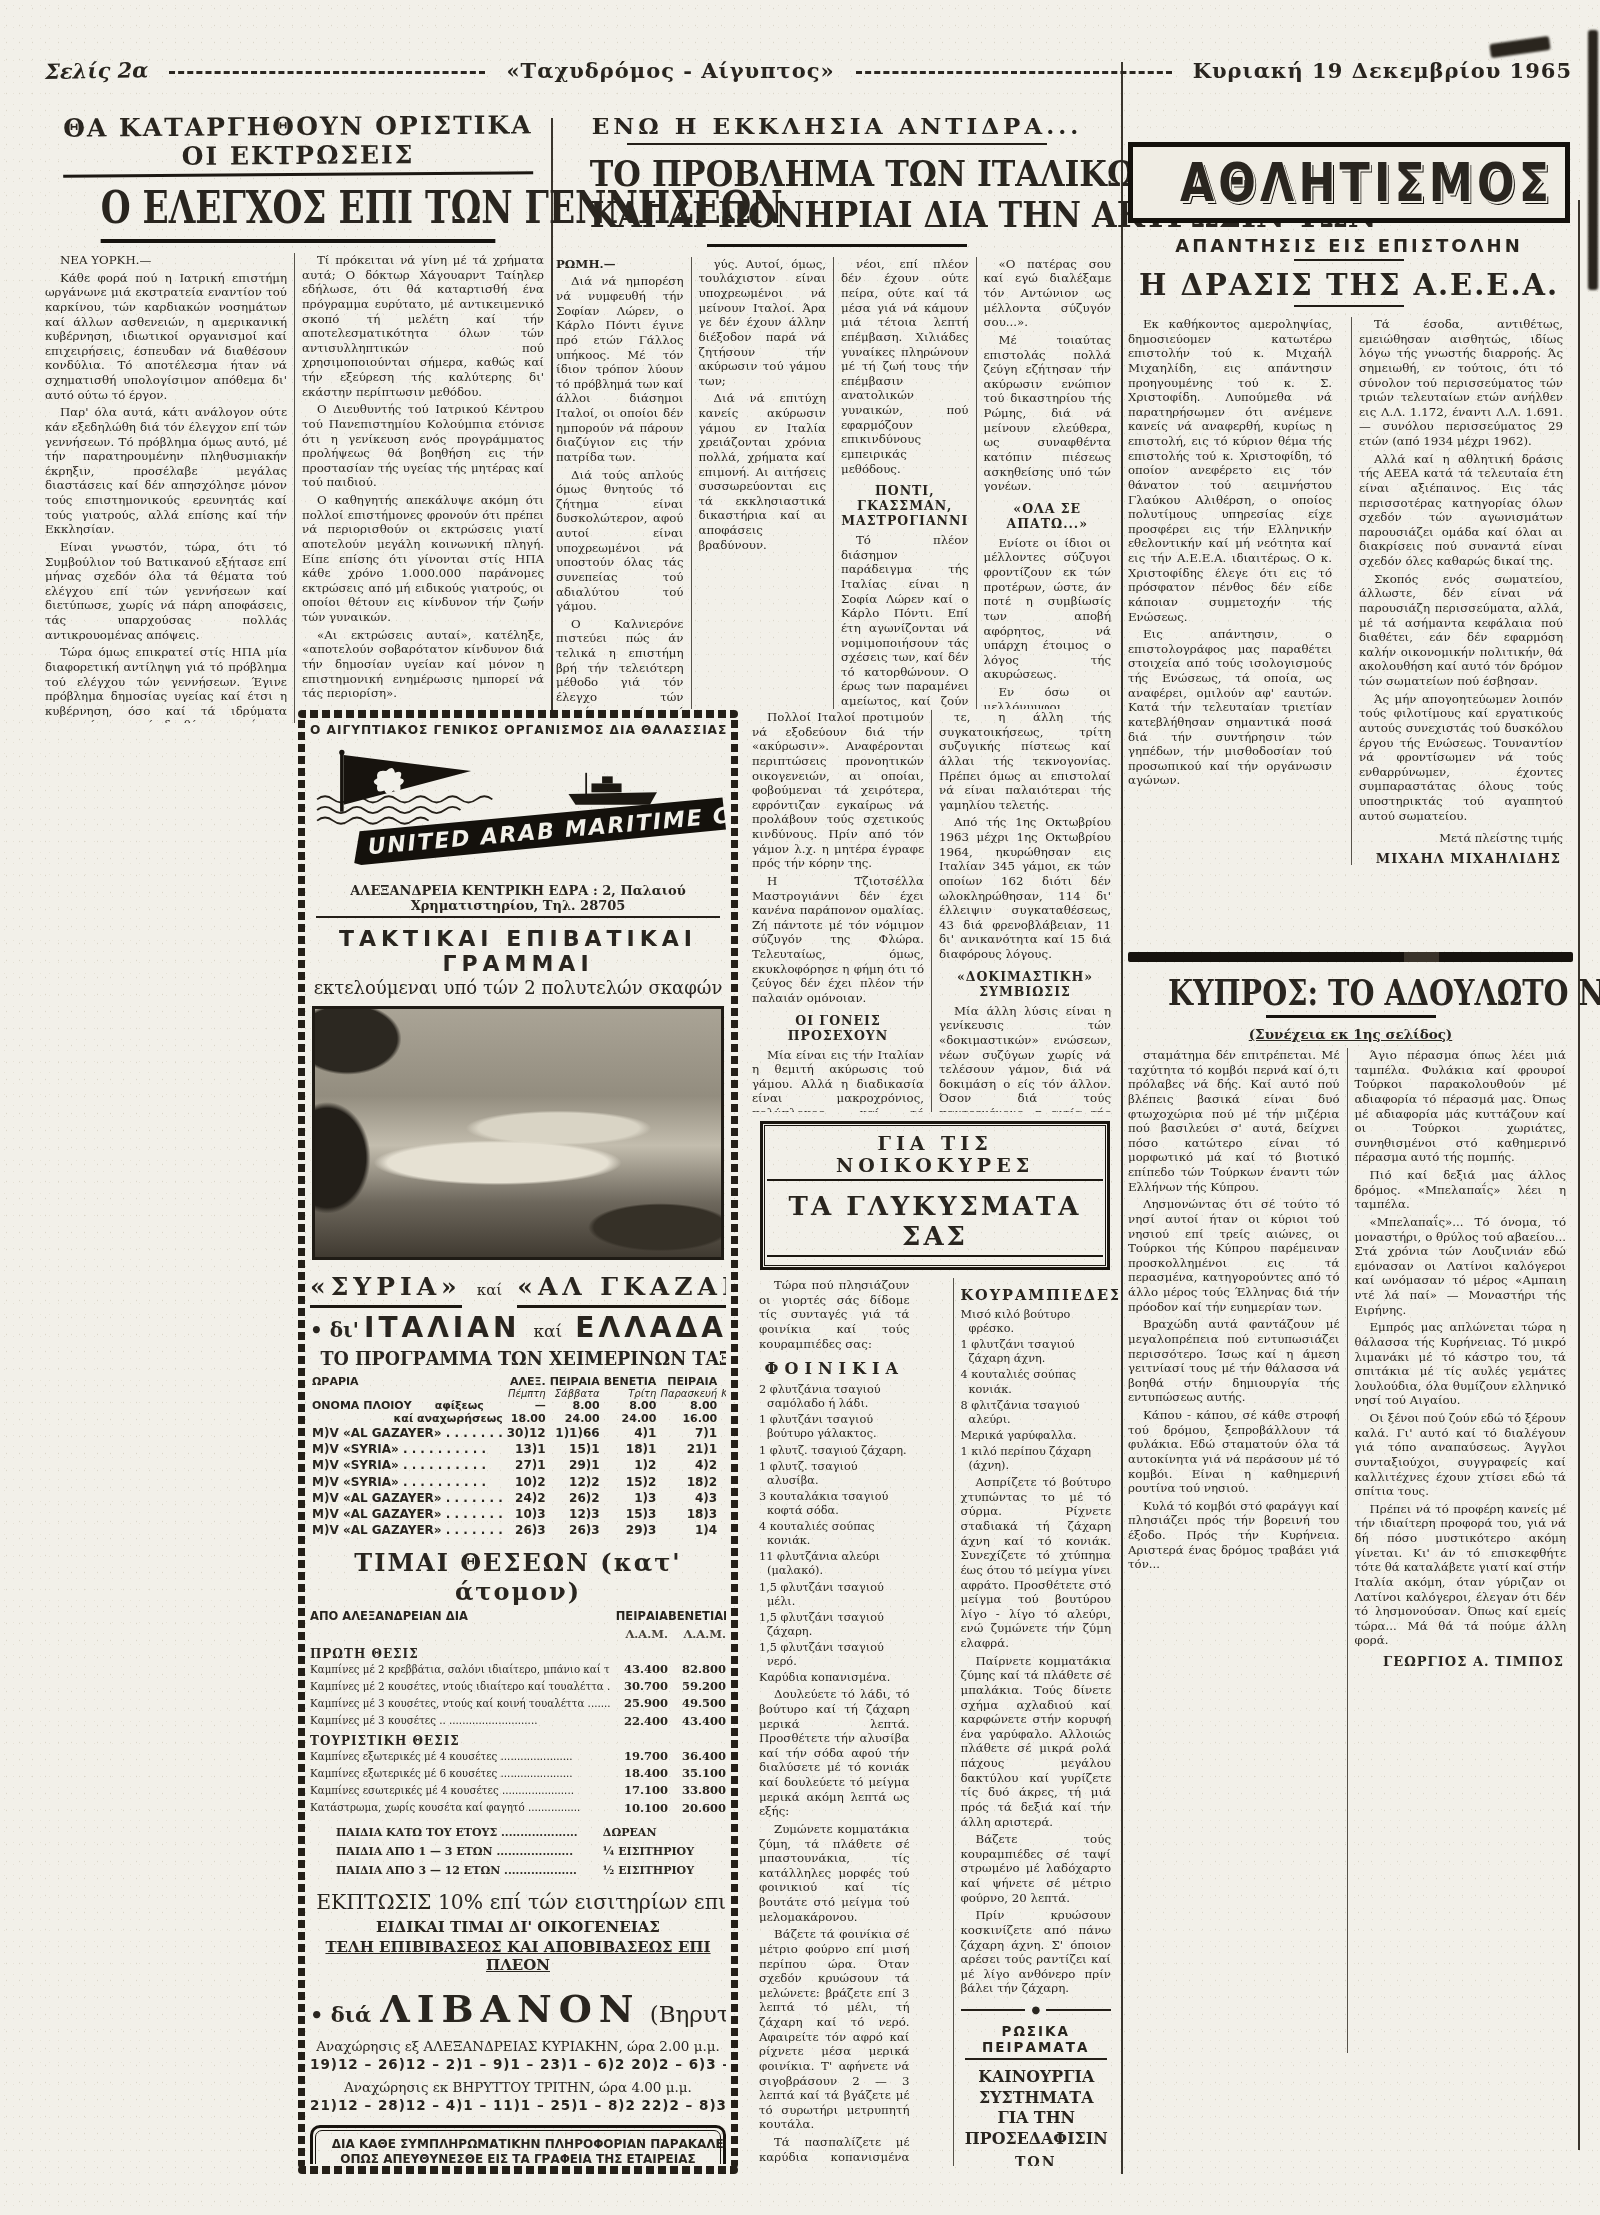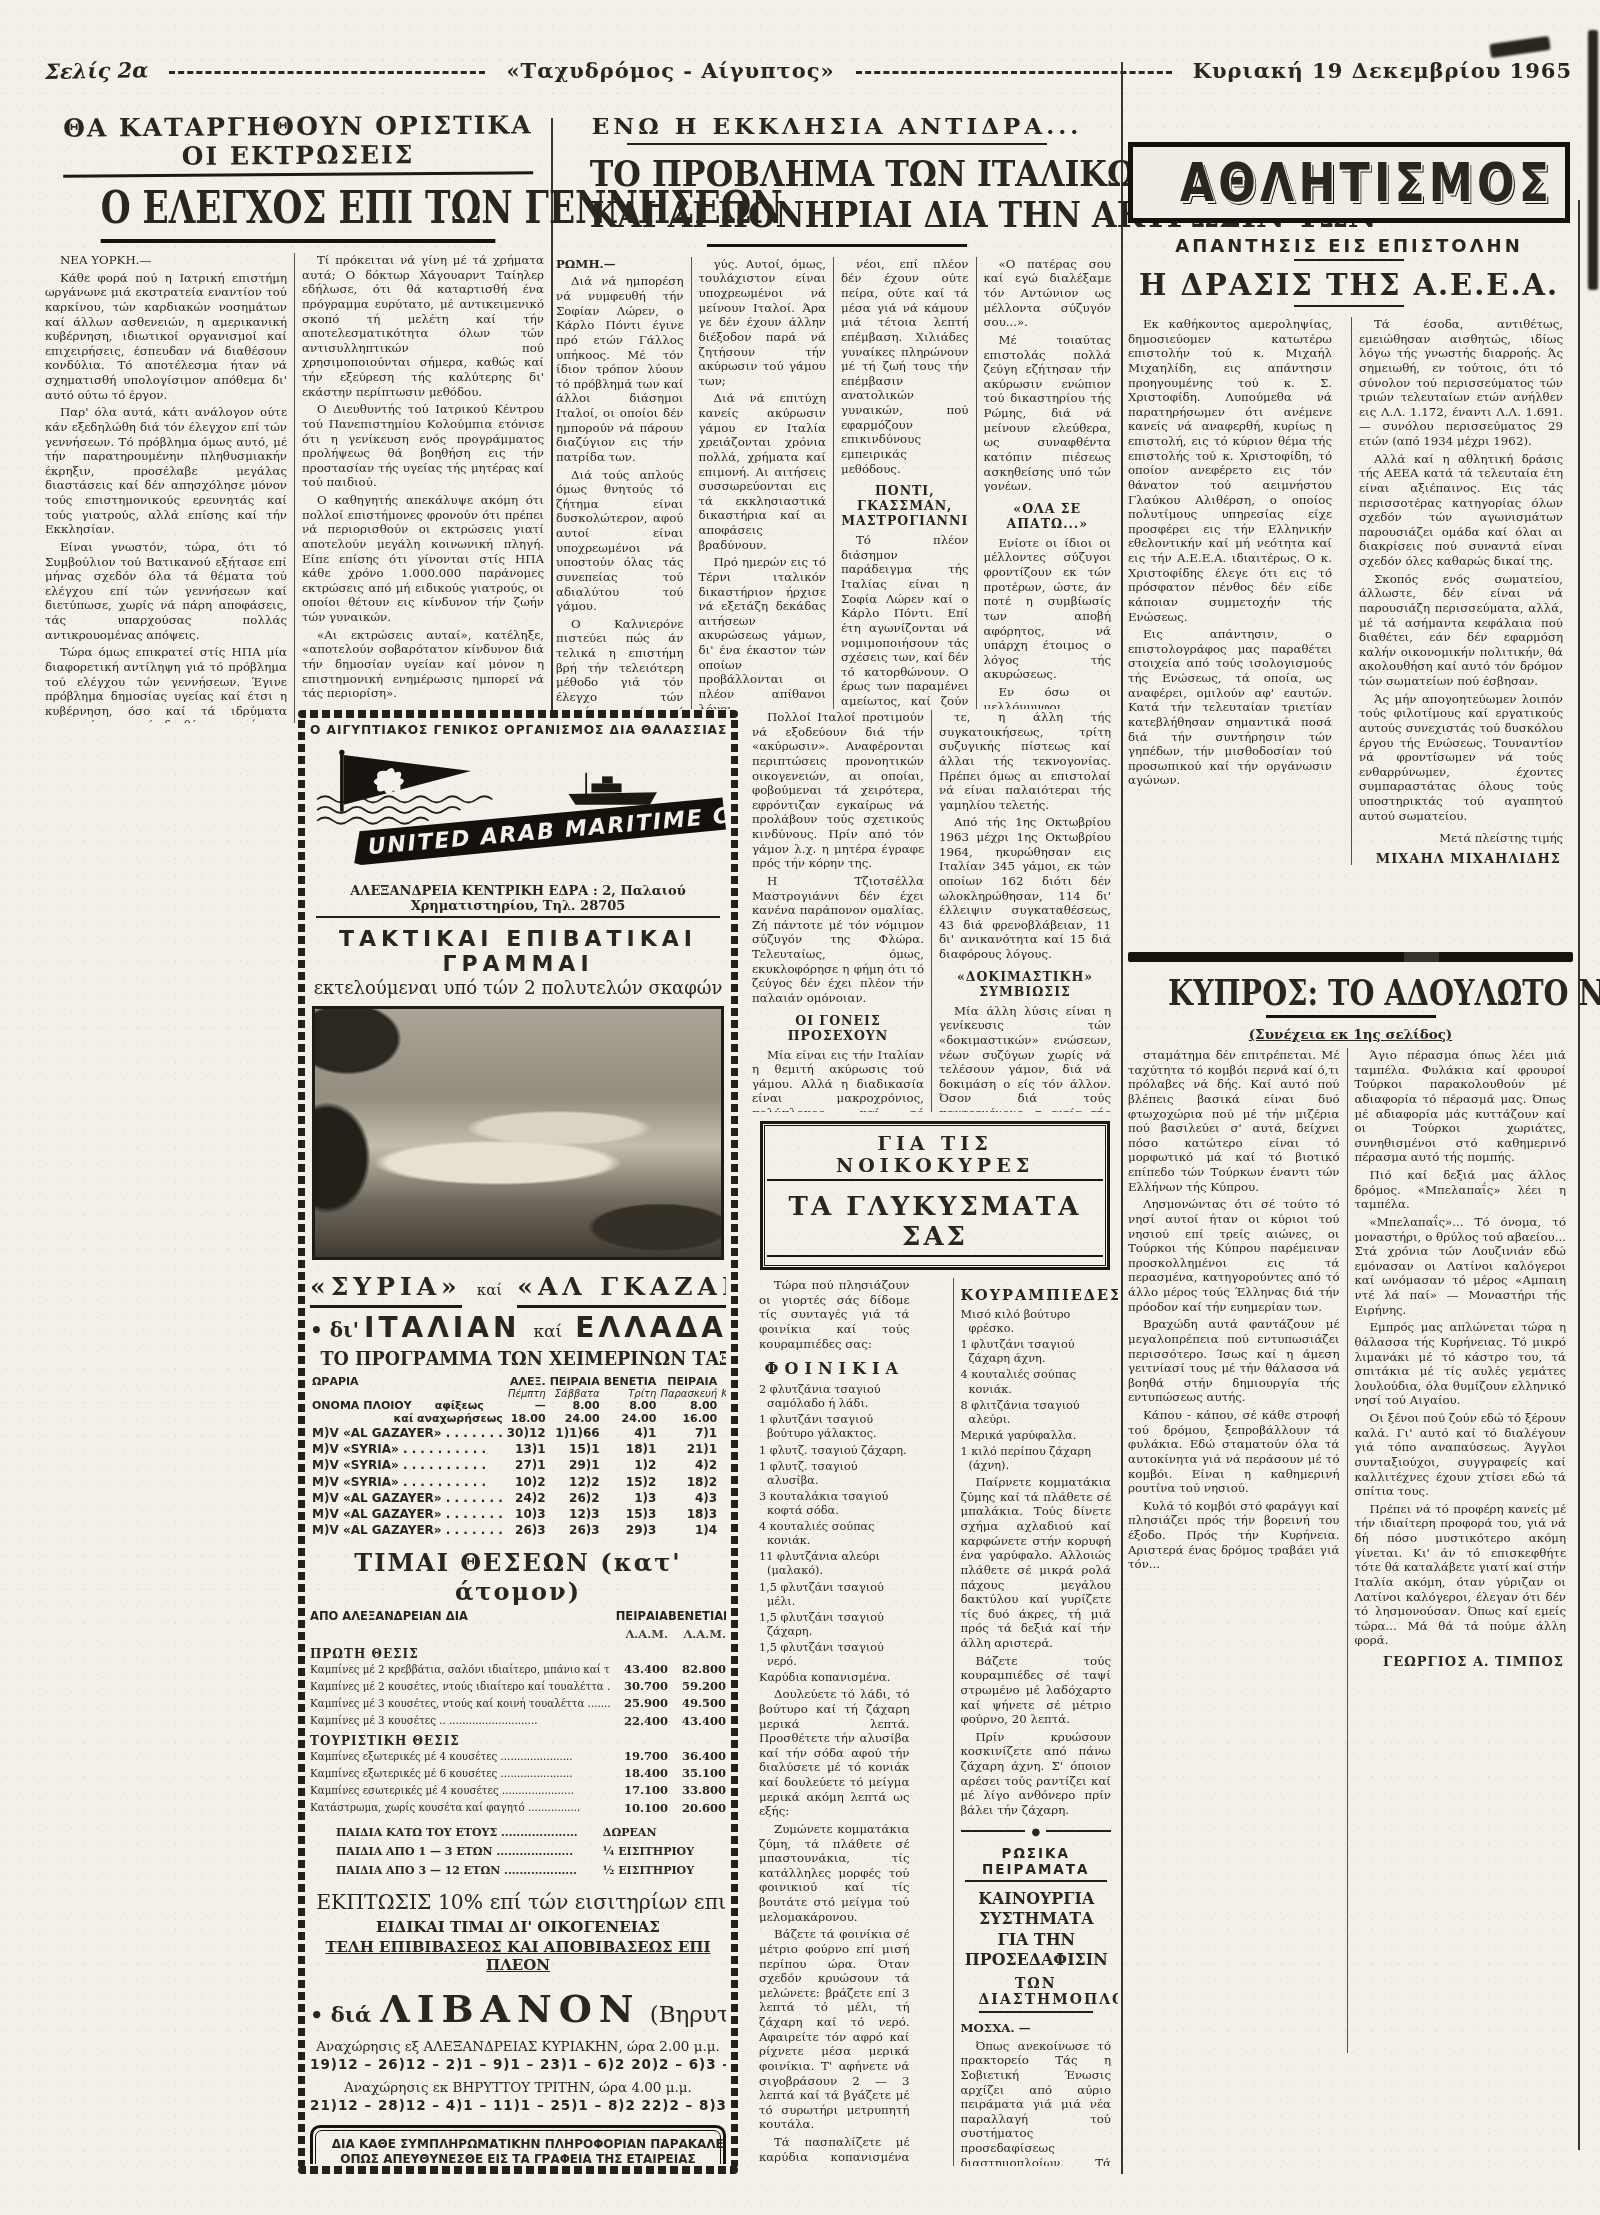--- a/index.html
+++ b/index.html
@@ -200,21 +200,20 @@
         <p class="ap dl">ΡΩΜΗ.—</p>
         <div>
             <p class="ap">Διά νά ημπορέση νά νυμφευθή τήν Σοφίαν Λώρεν, ο Κάρλο Πόντι έγινε πρό ετών Γάλλος υπήκοος. Μέ τόν ίδιον τρόπον λύουν τό πρόβλημά των καί άλλοι διάσημοι Ιταλοί, οι οποίοι δέν ημπορούν νά πάρουν διαζύγιον εις τήν πατρίδα των.</p>
             <p class="ap">Διά τούς απλούς όμως θνητούς τό ζήτημα είναι δυσκολώτερον, αφού αυτοί είναι υποχρεωμένοι νά υποστούν όλας τάς συνεπείας τού αδιαλύτου τού γάμου.</p>
             <p class="ap">Ο Καλνιερόνε πιστεύει πώς άν τελικά η επιστήμη βρή τήν τελειότερη μέθοδο γιά τόν έλεγχο τών γεννήσεων, τότε καί η Εκκλησία θά τήν αποδεχθή καί θά είναι δυνατόν νά εφαρμοσθή σέ όλα τά κλίματα.</p>
           </div>
       </div>
       <div class="col">
           <p class="ap">γύς. Αυτοί, όμως, τουλάχιστον είναι υποχρεωμένοι νά μείνουν Ιταλοί. Άρα γε δέν έχουν άλλην διέξοδον παρά νά ζητήσουν τήν ακύρωσιν τού γάμου των;</p>
           <p class="ap">Διά νά επιτύχη κανείς ακύρωσιν γάμου εν Ιταλία χρειάζονται χρόνια πολλά, χρήματα καί επιμονή. Αι αιτήσεις συσσωρεύονται εις τά εκκλησιαστικά δικαστήρια καί αι αποφάσεις βραδύνουν.</p>
-          <p class="ap">Πρό ημερών εις τό Τέρνι ιταλικόν δικαστήριον ήρχισε νά εξετάζη δεκάδας αιτήσεων ακυρώσεως γάμων, δι' ένα έκαστον τών οποίων προβάλλονται οι πλέον απίθανοι λόγοι.</p>
         </div>
       <div class="col">
         <div>
             <p class="ap">νέοι, επί πλέον δέν έχουν ούτε πείρα, ούτε καί τά μέσα γιά νά κάμουν μιά τέτοια λεπτή επέμβαση. Χιλιάδες γυναίκες πληρώνουν μέ τή ζωή τους τήν επέμβασιν ανατολικών γυναικών, πού εφαρμόζουν επικινδύνους εμπειρικάς μεθόδους.</p>
           </div>
         <div class="subhead">ΠΟΝΤΙ, ΓΚΑΣΣΜΑΝ, ΜΑΣΤΡΟΓΙΑΝΝΙ</div>
         <div>
             <p class="ap">Τό πλέον διάσημον παράδειγμα τής Ιταλίας είναι η Σοφία Λώρεν καί ο Κάρλο Πόντι. Επί έτη αγωνίζονται νά νομιμοποιήσουν τάς σχέσεις των, καί δέν τό κατορθώνουν. Ο έρως των παραμένει αμείωτος, καί ζούν αντιμετωπίζοντες καί τά εμπόδια καί τόν θυμόν τών φανατικών!</p>
           </div>
       </div>
@@ -601,20 +600,21 @@
         <div class="rtitle rtitle2">ΚΟΥΡΑΜΠΙΕΔΕΣ</div>
         <div>
             <p class="ing">Μισό κιλό βούτυρο φρέσκο.</p>
             <p class="ing">1 φλυτζάνι τσαγιού ζάχαρη άχνη.</p>
             <p class="ing">4 κουταλιές σούπας κονιάκ.</p>
             <p class="ing">8 φλιτζάνια τσαγιού αλεύρι.</p>
             <p class="ing">Μερικά γαρύφαλλα.</p>
             <p class="ing">1 κιλό περίπου ζάχαρη (άχνη).</p>
           </div>
         <div>
+            <p class="ap">Ασπρίζετε τό βούτυρο χτυπώντας το μέ τό σύρμα. Ρίχνετε σταδιακά τή ζάχαρη άχνη καί τό κονιάκ. Συνεχίζετε τό χτύπημα έως ότου τό μείγμα γίνει αφράτο. Προσθέτετε στό μείγμα τού βουτύρου λίγο - λίγο τό αλεύρι, ενώ ζυμώνετε τήν ζύμη ελαφρά.</p>
             <p class="ap">Παίρνετε κομματάκια ζύμης καί τά πλάθετε σέ μπαλάκια. Τούς δίνετε σχήμα αχλαδιού καί καρφώνετε στήν κορυφή ένα γαρύφαλο. Αλλοιώς πλάθετε σέ μικρά ρολά πάχους μεγάλου δακτύλου καί γυρίζετε τίς δυό άκρες, τή μιά πρός τά δεξιά καί τήν άλλη αριστερά.</p>
             <p class="ap">Βάζετε τούς κουραμπιέδες σέ ταψί στρωμένο μέ λαδόχαρτο καί ψήνετε σέ μέτριο φούρνο, 20 λεπτά.</p>
             <p class="ap">Πρίν κρυώσουν κοσκινίζετε από πάνω ζάχαρη άχνη. Σ' όποιον αρέσει τούς ραντίζει καί μέ λίγο ανθόνερο πρίν βάλει τήν ζάχαρη.</p>
           </div>
 
         <div class="sp-art">
           <div class="sp-div">
               <span class="l"></span>
               <span class="d">●</span>
               <span class="l"></span>

